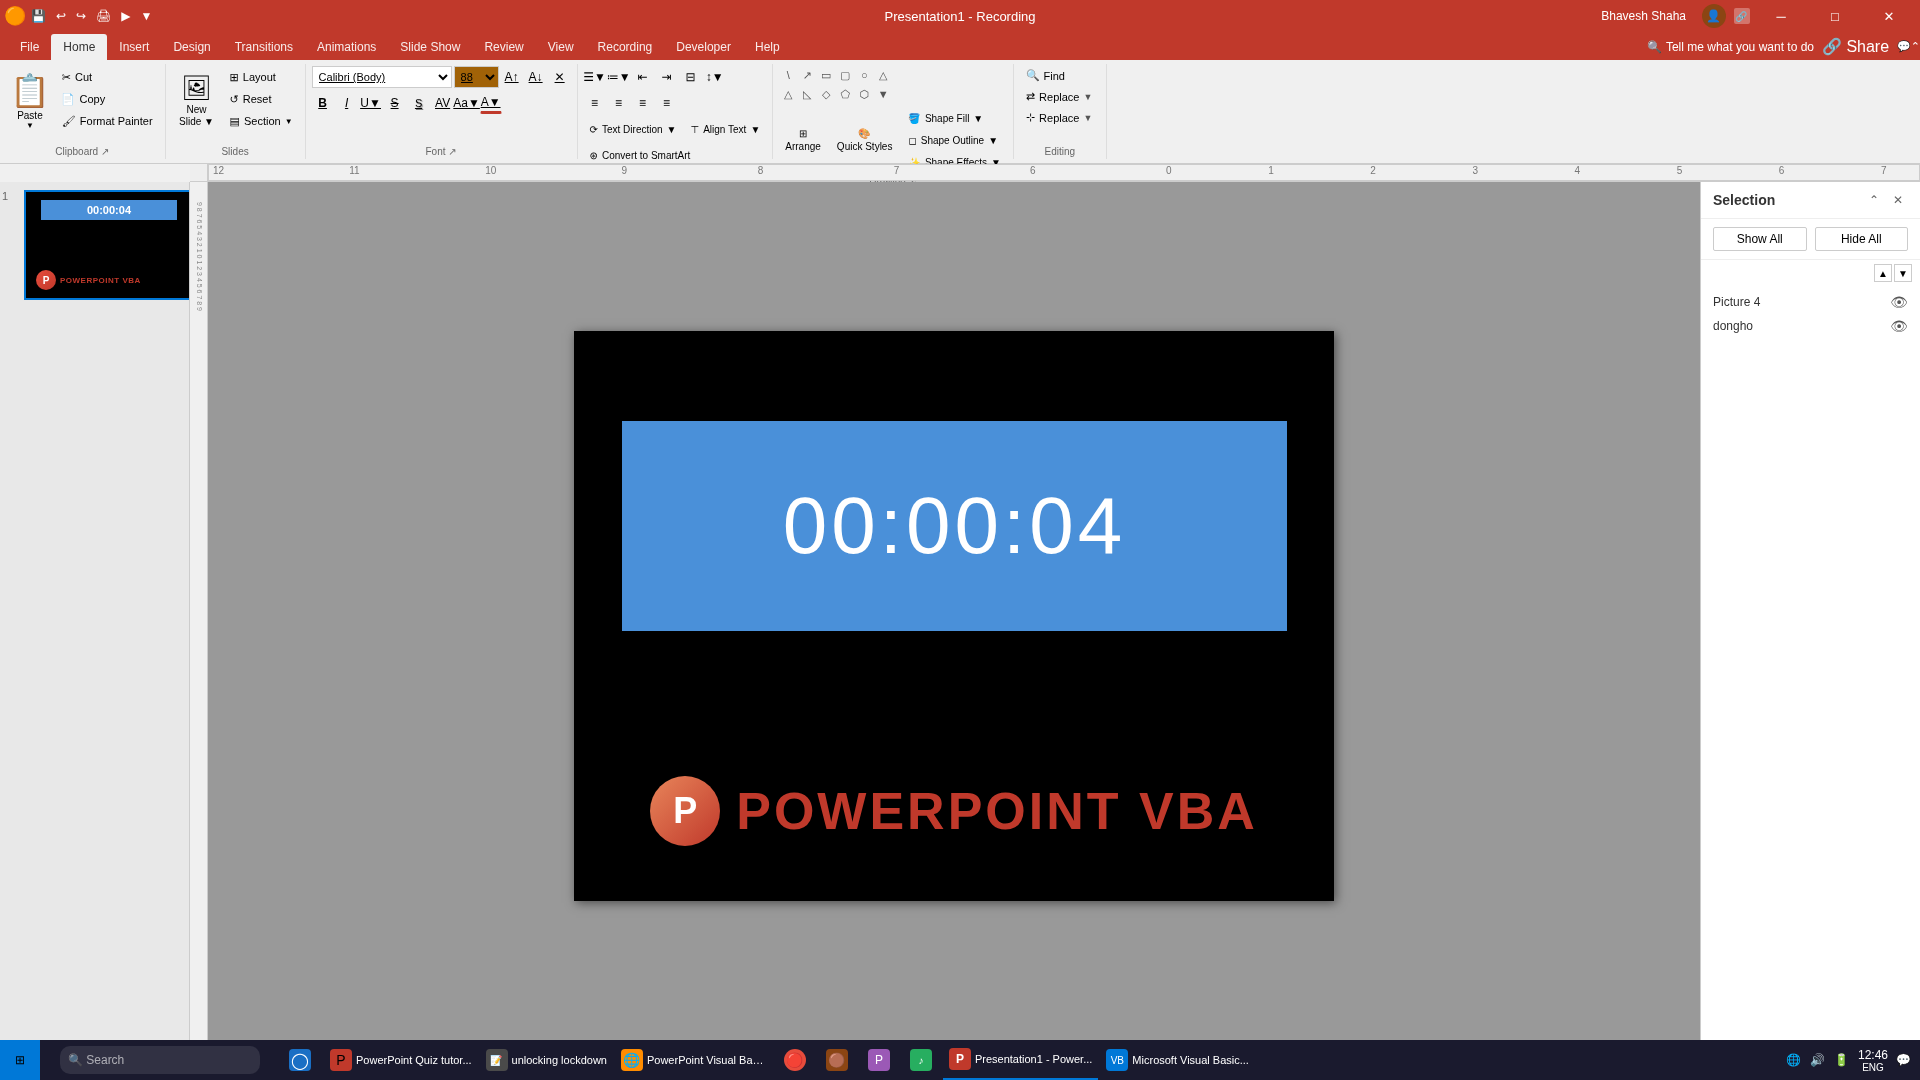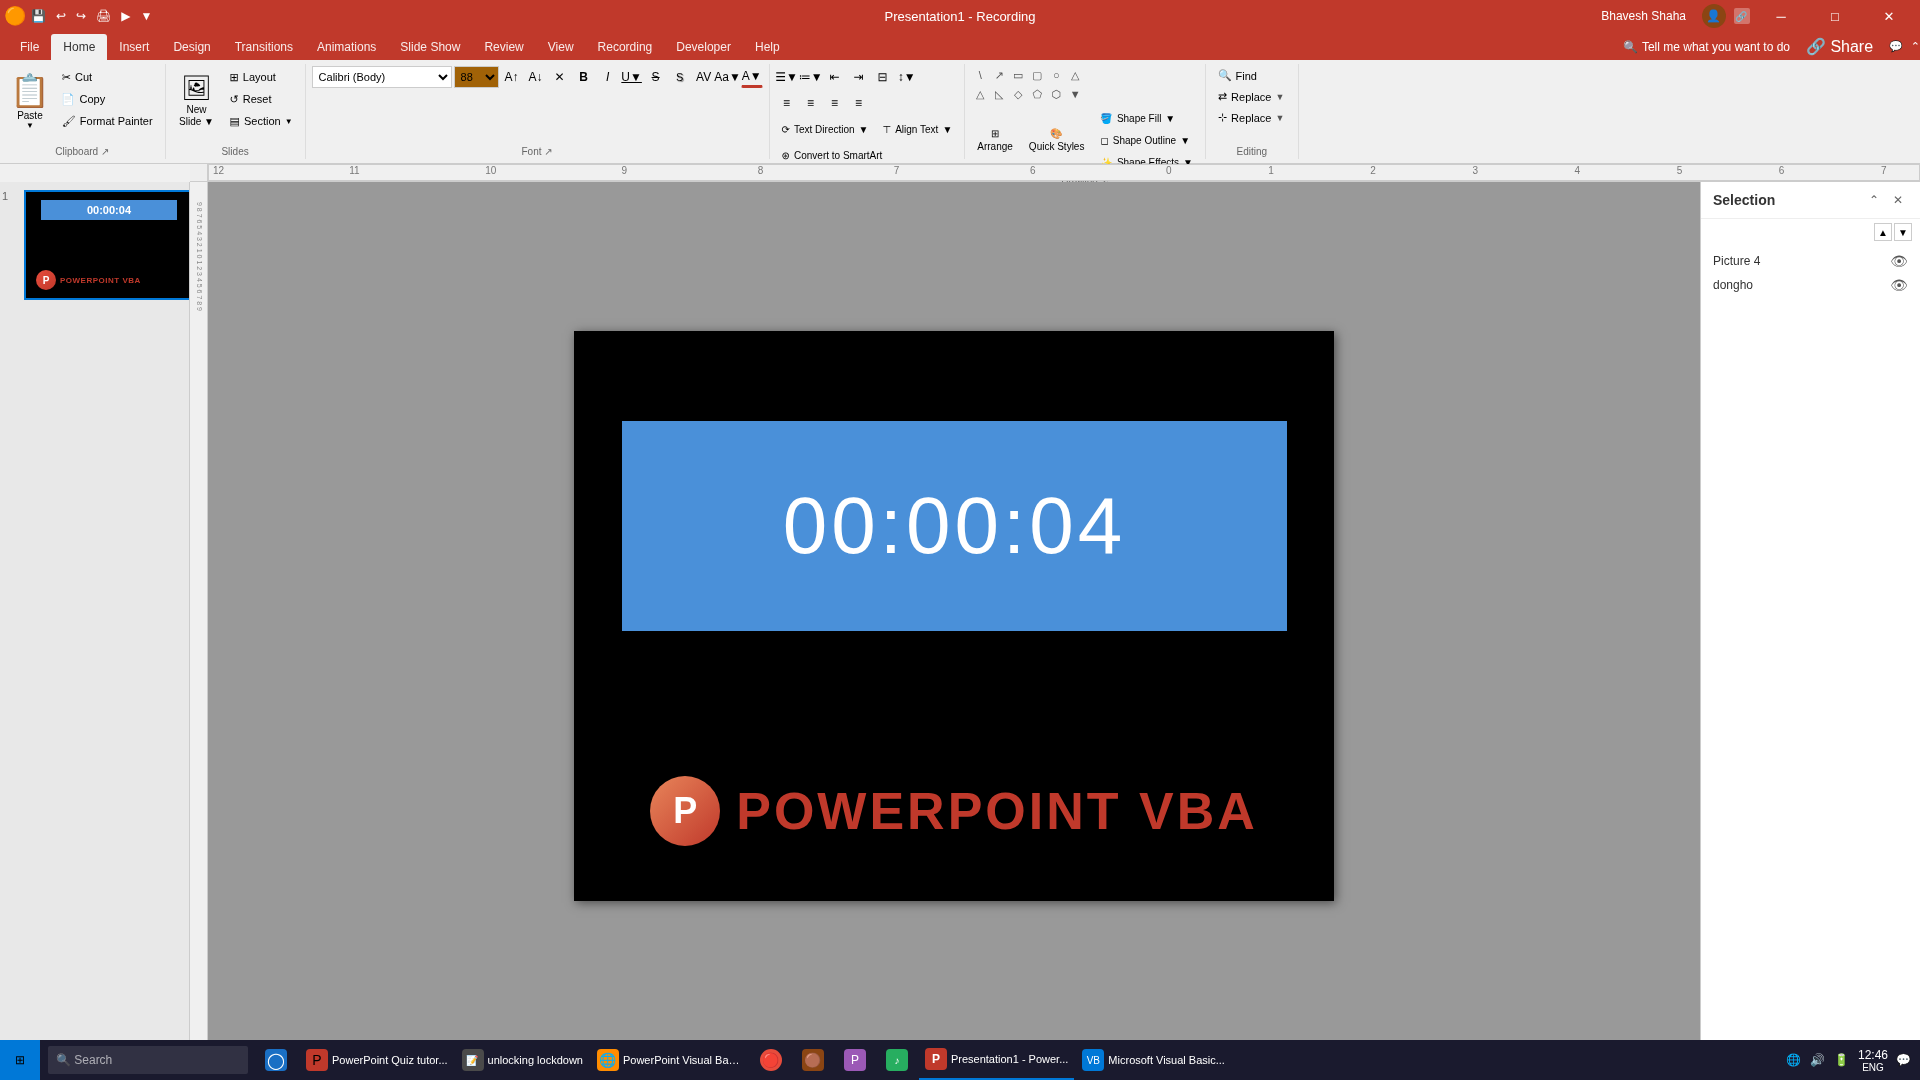--- a/index.html
+++ b/index.html
@@ -379,21 +379,21 @@
       height: 40px;
       background: #1a1a2e;
       display: flex;
       align-items: center;
       position: absolute;
       bottom: 0;
       left: 0;
       right: 0;
     }
     .taskbar-start { width: 40px; height: 40px; display: flex; align-items: center; justify-content: center; background: #0078d7; cursor: pointer; }
-    .taskbar-search { width: 200px; height: 28px; background: rgba(255,255,255,0.1); margin: 0 8px; display: flex; align-items: center; padding: 0 8px; border-radius: 2px; color: rgba(255,255,255,0.6); font-size: 12px; cursor: pointer; }
+    .taskbar-search { width: 200px; height: 28px; background: rgba(255,255,255,0.1); margin: 0 20px; display: flex; align-items: center; padding: 0 8px; border-radius: 10px; color: rgba(255,255,255,0.6); font-size: 12px; cursor: pointer; }
     .taskbar-items { display: flex; align-items: center; gap: 2px; flex: 1; padding: 0 4px; }
     .taskbar-item { height: 40px; min-width: 40px; display: flex; align-items: center; justify-content: center; cursor: pointer; padding: 0 6px; gap: 4px; position: relative; }
     .taskbar-item.active { border-bottom: 2px solid #0078d7; }
     .taskbar-icon { width: 22px; height: 22px; border-radius: 4px; display: flex; align-items: center; justify-content: center; font-size: 14px; }
     .taskbar-label { color: white; font-size: 11px; max-width: 120px; white-space: nowrap; overflow: hidden; text-overflow: ellipsis; }
     .taskbar-right { display: flex; align-items: center; gap: 8px; padding-right: 8px; color: white; font-size: 12px; }
     .tray-icon { width: 16px; height: 16px; display: flex; align-items: center; justify-content: center; font-size: 12px; cursor: pointer; }
 
     
     .shapes-area { display: flex; flex-wrap: wrap; width: 120px; gap: 1px; }
@@ -449,21 +449,21 @@
   <div class="ribbon-tab">Insert</div>
   <div class="ribbon-tab">Design</div>
   <div class="ribbon-tab">Transitions</div>
   <div class="ribbon-tab">Animations</div>
   <div class="ribbon-tab">Slide Show</div>
   <div class="ribbon-tab">Review</div>
   <div class="ribbon-tab">View</div>
   <div class="ribbon-tab">Recording</div>
   <div class="ribbon-tab">Developer</div>
   <div class="ribbon-tab">Help</div>
-  <div style="margin-left: auto; display:flex; align-items:center; padding-bottom:4px; gap:8px;">
+  <div style="margin-left: auto; display:flex; align-items:center; padding-bottom:4px; ">
     <span style="color:white; font-size:12px; cursor:pointer;">🔍 <span>Tell me what you want to do</span></span>
     <span style="color:white; font-size:16px; cursor:pointer; padding:0 8px;">🔗 <span>Share</span></span>
     <span style="color:white; font-size:11px; cursor:pointer;">💬</span>
     <span style="color:white; font-size:11px; cursor:pointer;">⌃</span>
   </div>
 </div>
 
 <div id="ribbon">
 
   <div class="ribbon-group">
@@ -512,21 +512,21 @@
           <span>▤</span>
           <span>Section</span>
           <span style="font-size:8px;">▼</span>
         </div>
       </div>
     </div>
     <div class="ribbon-group-label">Slides</div>
   </div>
 
   <div class="ribbon-group" style="min-width:220px;">
-    <div class="ribbon-group-content" style="flex-direction:row; width:100%;">
+    <div class="ribbon-group-content" style="flex-direction:column; width:100%;text-decoration:underline;">
       <div class="font-row">
         <select class="font-select">
           <option>Calibri (Body)</option>
         </select>
         <select class="font-size-select">
           <option>88</option>
         </select>
         <div class="font-btn" title="Increase Font Size">A↑</div>
         <div class="font-btn" title="Decrease Font Size">A↓</div>
         <div class="font-btn">✕</div>
@@ -711,20 +711,24 @@
   </div>
 
   <div id="selection-panel">
     <div id="selection-panel-header">
       <span id="selection-panel-title">Selection</span>
       <div class="panel-controls">
         <div class="panel-btn">⌃</div>
         <div class="panel-btn">✕</div>
       </div>
     </div>
+    <div class="show-hide-btns">
+      <div class="sh-btn">Show All</div>
+      <div class="sh-btn">Hide All</div>
+    </div>
     <div class="selection-scroll-controls">
       <div class="scroll-ctrl">▲</div>
       <div class="scroll-ctrl">▼</div>
     </div>
     <div class="selection-items">
       <div class="selection-item">
         <span>Picture 4</span>
         <span class="selection-item-eye">👁</span>
       </div>
       <div class="selection-item">

